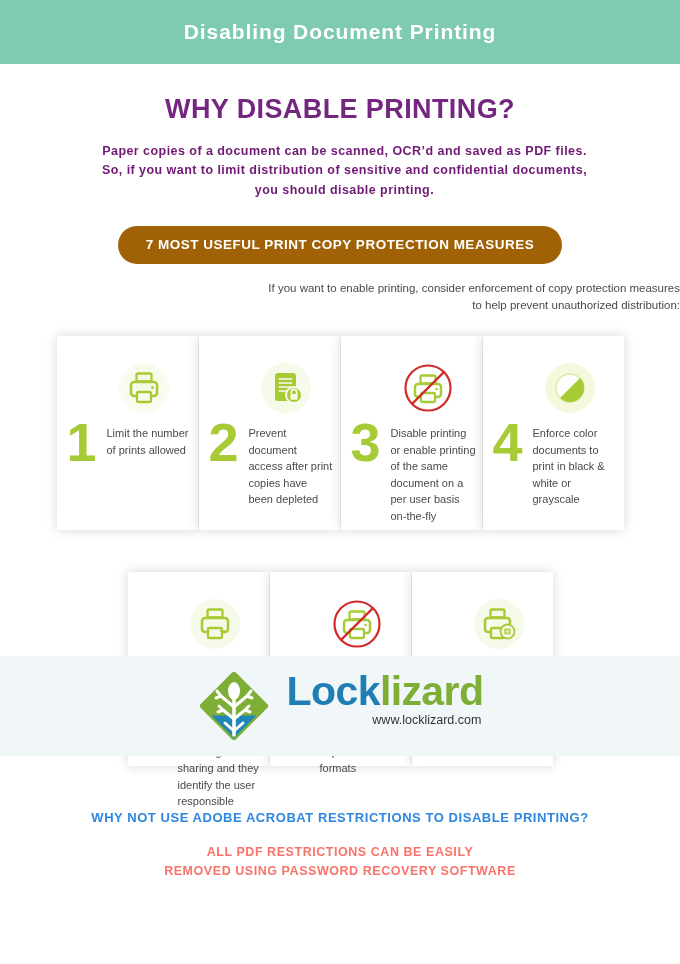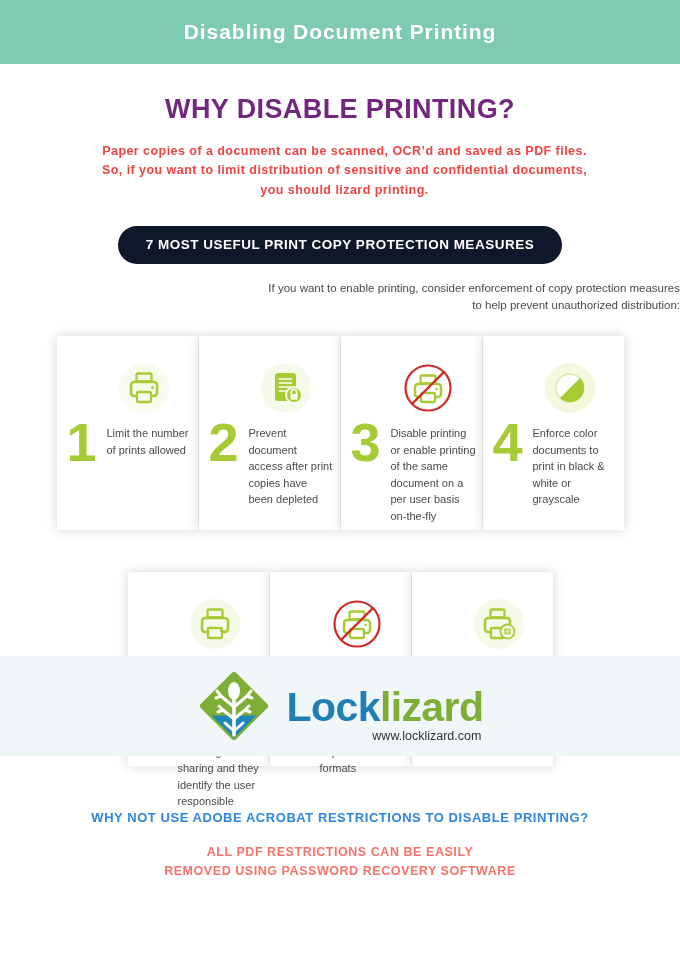--- a/index.html
+++ b/index.html
@@ -40,36 +40,36 @@
     text-align: center;
   }
   .hero-heading {
     color: #73277F;
     font-size: 27px;
     font-weight: bold;
     letter-spacing: 0.4px;
   }
   .hero-sub {
     margin-top: 17px;
-    color: #ef4444;
+    color: #701a75;
     font-size: 12.5px;
     font-weight: bold;
     line-height: 1.55;
     letter-spacing: 0.45px;
     margin-left: 9px;
   }
 
   
   .pill-wrap {
     margin-top: 26px;
     display: flex;
     justify-content: center;
   }
   .pill {
-    background: #0f172a;
+    background: #a16207;
     color: #ffffff;
     border-radius: 24px;
     padding: 11px 28px 12px;
     font-size: 13.5px;
     font-weight: bold;
     letter-spacing: 0.5px;
     white-space: nowrap;
   }
 
   .pill-caption {
@@ -170,21 +170,21 @@
     bottom: 0;
     width: 680px;
     height: 100px;
     background: #F1F7F8;
     display: flex;
     align-items: center;
     justify-content: center;
   }
   .logo-lockup {
     display: flex;
-    align-items: flex-end;
+    align-items: flex-start;
     gap: 16px;
   }
   .logo-mark { width: 74px; height: 74px; }
   .logo-text-block {
     display: flex;
     flex-direction: column;
     align-items: flex-end;
     margin-top: 2px;
   }
   .logo-word {
@@ -209,21 +209,21 @@
 
   <div class="header-band">
     <div class="header-title">Disabling Document Printing</div>
   </div>
 
   <div class="hero">
     <div class="hero-heading">WHY DISABLE PRINTING?</div>
     <div class="hero-sub">
       <div>Paper copies of a document can be scanned, OCR’d and saved as PDF files.</div>
       <div>So, if you want to limit distribution of sensitive and confidential documents,</div>
-      <div>you should lizard printing.</div>
+      <div>you should disable printing.</div>
     </div>
   </div>
 
   <div class="pill-wrap">
     <div class="pill">7 MOST USEFUL PRINT COPY PROTECTION MEASURES</div>
   </div>
 
   <div class="pill-caption">
     <div>If you want to enable printing, consider enforcement of copy protection measures</div>
     <div>to help prevent unauthorized distribution:</div>

